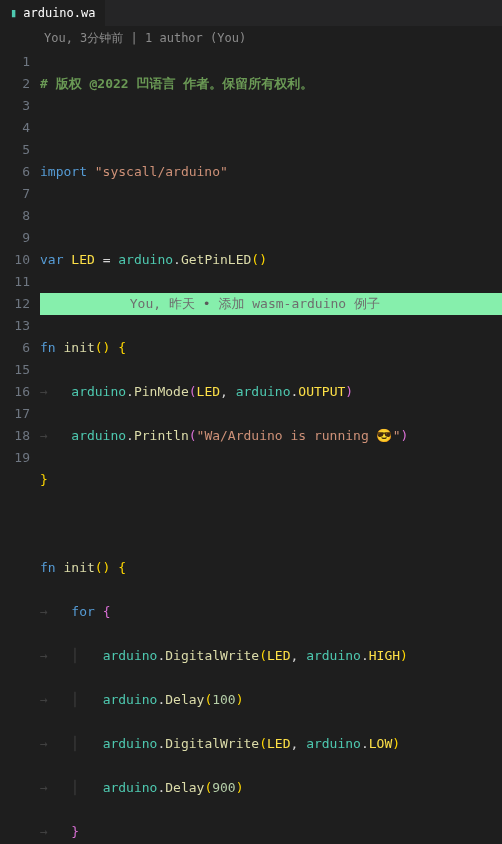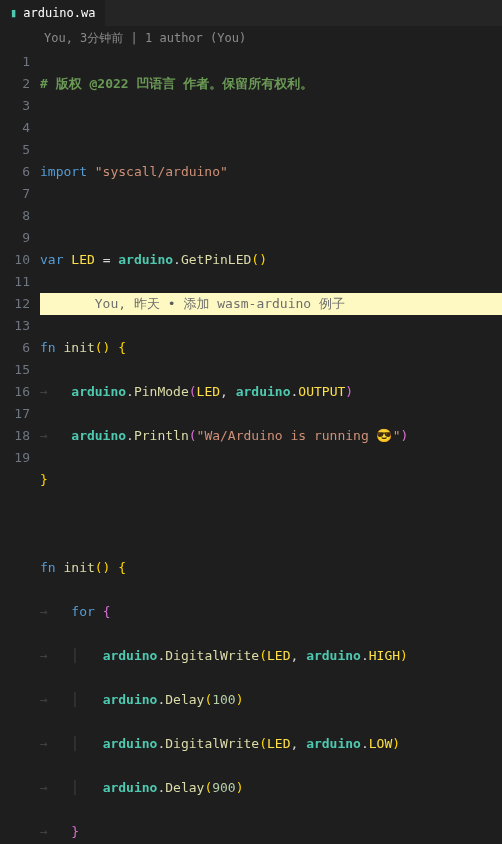--- a/index.html
+++ b/index.html
@@ -45,28 +45,28 @@
     padding-right:10px;
     user-select:none;
     line-height:22px;
   }
   .code {
     flex:1;
     line-height:22px;
     white-space:pre;
   }
   .code .line { display:block; height:22px; }
-  .cursor-line { background:#fef9c3; }
+  .cursor-line { background:#86efac;padding-left:35px; }
   .ghost { color:#6e6e6e; }
   .ghost-mid { color:#5a5a5a; }
   .tok-comment { color:#6a9955;font-weight:bold; }
   .tok-keyword { color:#569cd6; }
   .tok-string  { color:#ce9178; }
   .tok-ident   { color:#fde047; }
-  .tok-type    { color:#4ec9b0;font-weight:bold; }
+  .tok-type    { color:#4ec9b0; }
   .tok-func    { color:#dcdcaa; }
   .tok-num     { color:#b5cea8; }
   .tok-punc    { color:#d4d4d4; }
   .tok-paren   { color:#ffd700; }
   .tok-paren2  { color:#da70d6; }
   .tok-brace   { color:#ffd700; }
   .tok-brace2  { color:#da70d6; }
   .indent-guide { color:#404040; }
   .arrow { color:#404040; }
 </style>

